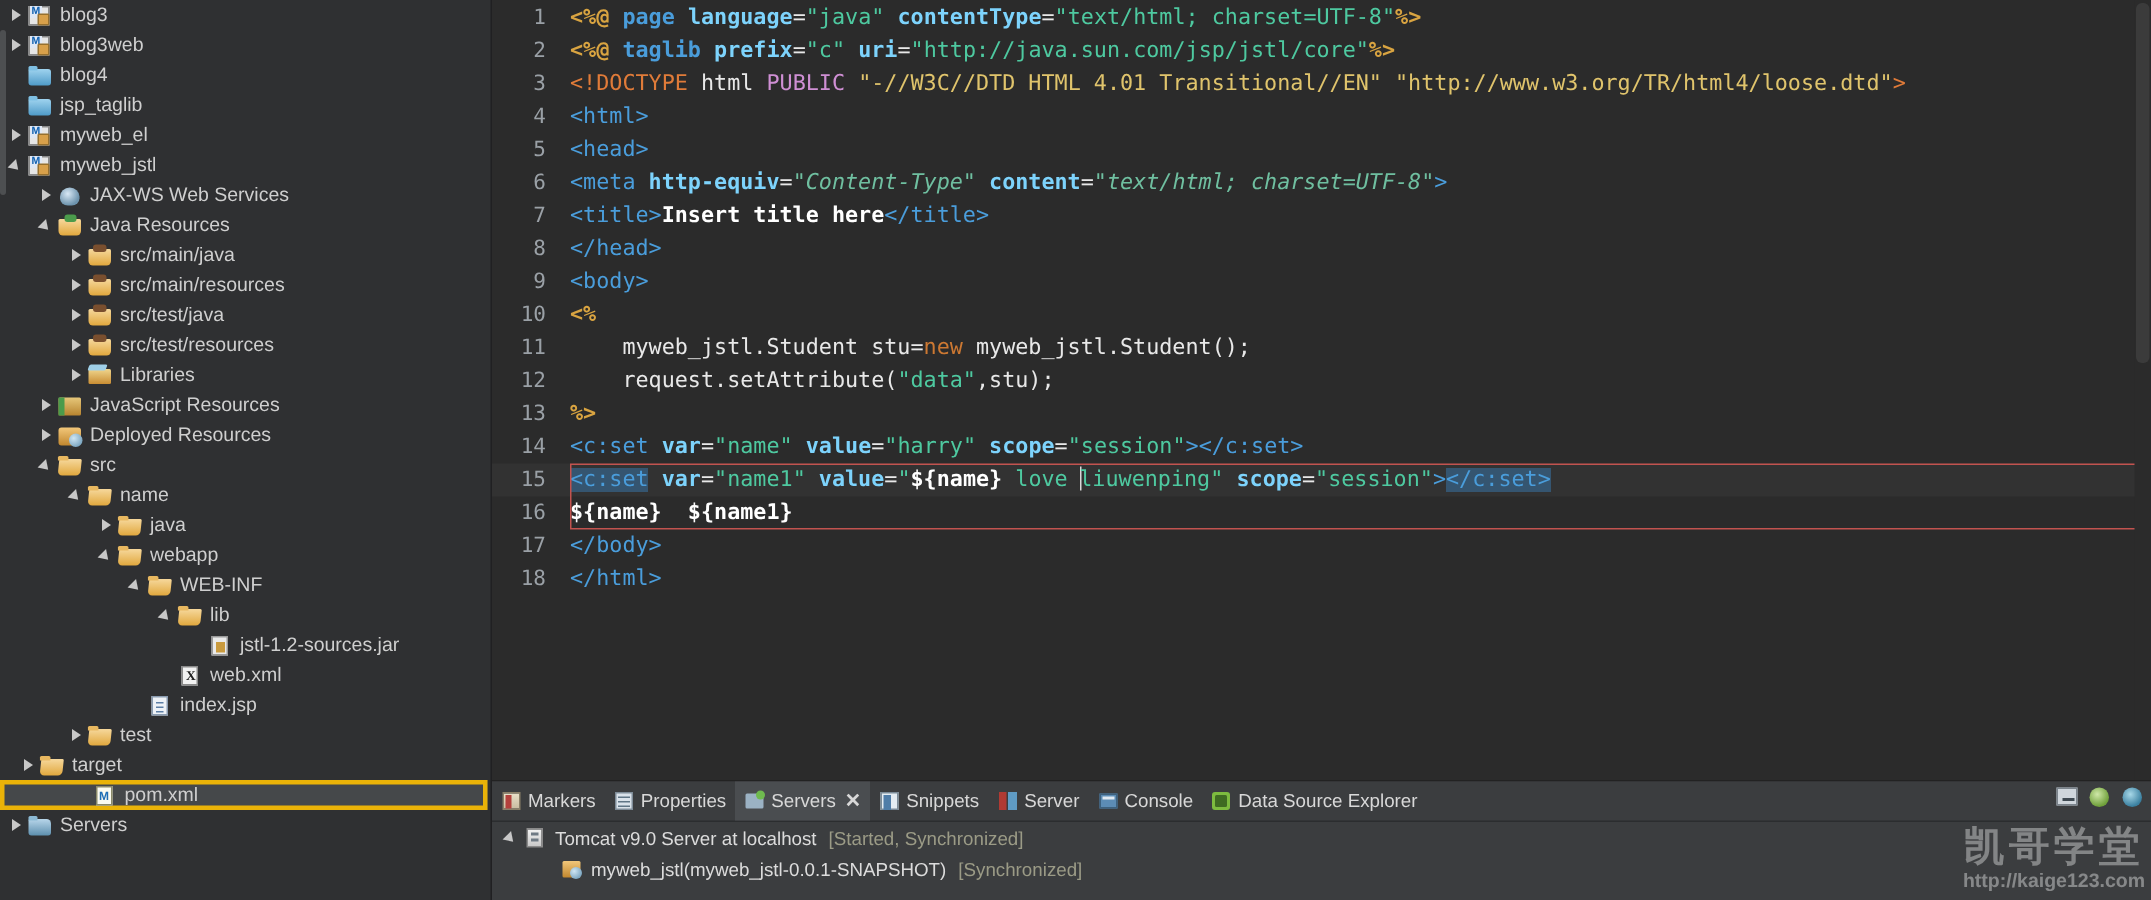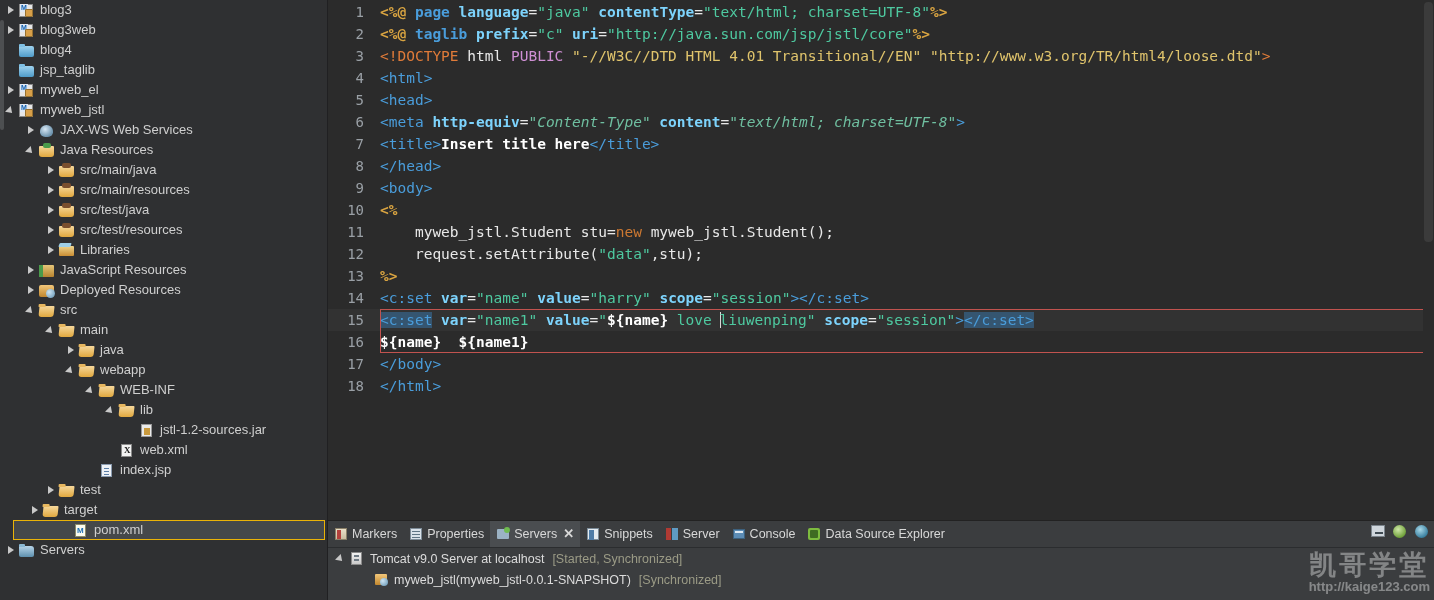--- a/index.html
+++ b/index.html
@@ -31,23 +31,23 @@
     height: 20px;
     display: flex;
     align-items: center;
     font-size: 13px;
     color: #cfcfcf;
     white-space: nowrap;
     padding-left: 4px;
   }
   .tree-row.selected {
     background: #45484a;
-    border: 1px solid #eab308;
+    border: 3px solid #eab308;
     box-sizing: border-box;
-    margin-left: 13px;
+    margin-left: 0;
     margin-right: 2px;
   }
   .arrow {
     width: 13px; height: 13px;
     flex: 0 0 13px;
     position: relative;
     margin-right: 1px;
   }
   .arrow.closed::before {
     content: "";
@@ -544,21 +544,21 @@
           <span class="tree-icon">
             <span class="ic-folder-open"></span>
           </span>
           <span class="lbl">src</span>
         </div>
         <div class="tree-row" style="padding-left: 44px;">
           <span class="arrow open"></span>
           <span class="tree-icon">
             <span class="ic-folder-open"></span>
           </span>
-          <span class="lbl">main</span>
+          <span class="lbl">name</span>
         </div>
         <div class="tree-row" style="padding-left: 64px;">
           <span class="arrow closed"></span>
           <span class="tree-icon">
             <span class="ic-folder-open"></span>
           </span>
           <span class="lbl">java</span>
         </div>
         <div class="tree-row" style="padding-left: 64px;">
           <span class="arrow open"></span>
@@ -602,21 +602,21 @@
           </span>
           <span class="lbl">index.jsp</span>
         </div>
         <div class="tree-row" style="padding-left: 44px;">
           <span class="arrow closed"></span>
           <span class="tree-icon">
             <span class="ic-folder-open"></span>
           </span>
           <span class="lbl">test</span>
         </div>
-        <div class="tree-row" style="padding-left: 28px;">
+        <div class="tree-row" style="padding-left: 12px;">
           <span class="arrow closed"></span>
           <span class="tree-icon">
             <span class="ic-folder-open"></span>
           </span>
           <span class="lbl">target</span>
         </div>
         <div class="tree-row selected" style="padding-left: 44px;">
           <span class="arrow "></span>
           <span class="tree-icon">
             <span class="ic-pom"></span>

